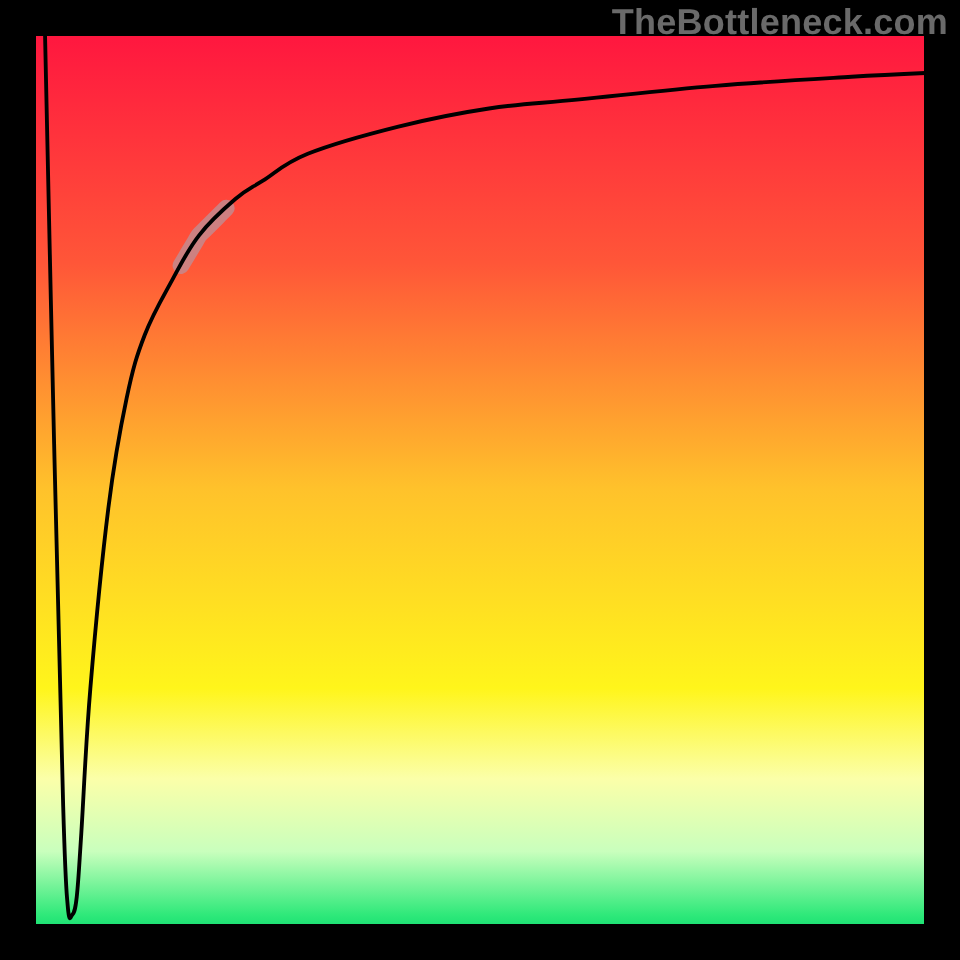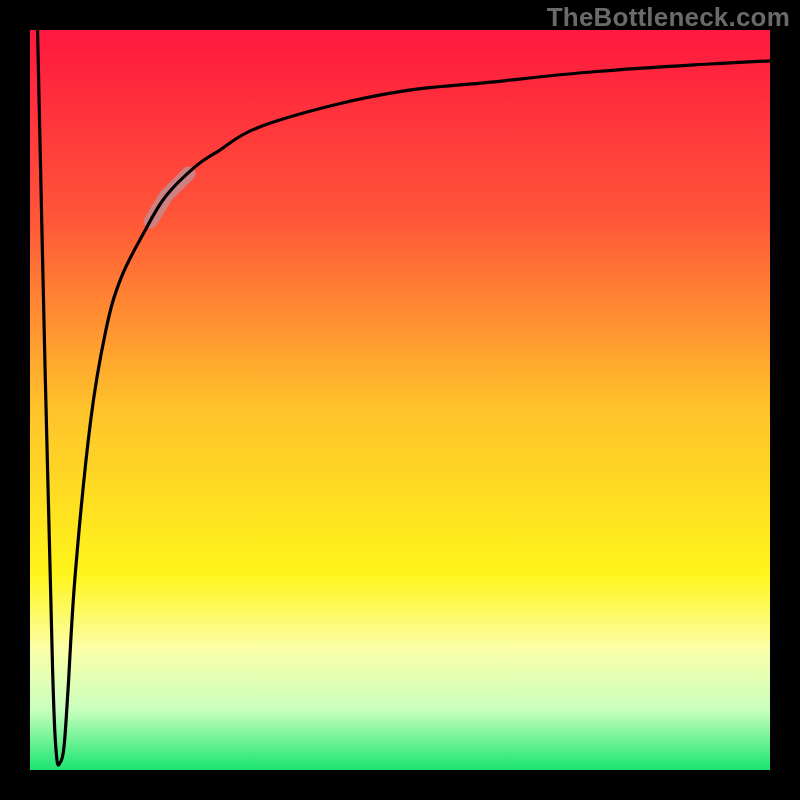--- a/index.html
+++ b/index.html
@@ -13,21 +13,21 @@
   }
   .canvas {
     position: relative;
     width: 800px;
     height: 800px;
   }
   .watermark {
     position: absolute;
     top: 2px;
     right: 10px;
-    font-size: 26px;
+    font-size: 30px;
     font-weight: 600;
     color: #6a6a6a;
     letter-spacing: 0.2px;
     z-index: 5;
   }
   svg {
     position: absolute;
     inset: 0;
     display: block;
   }

